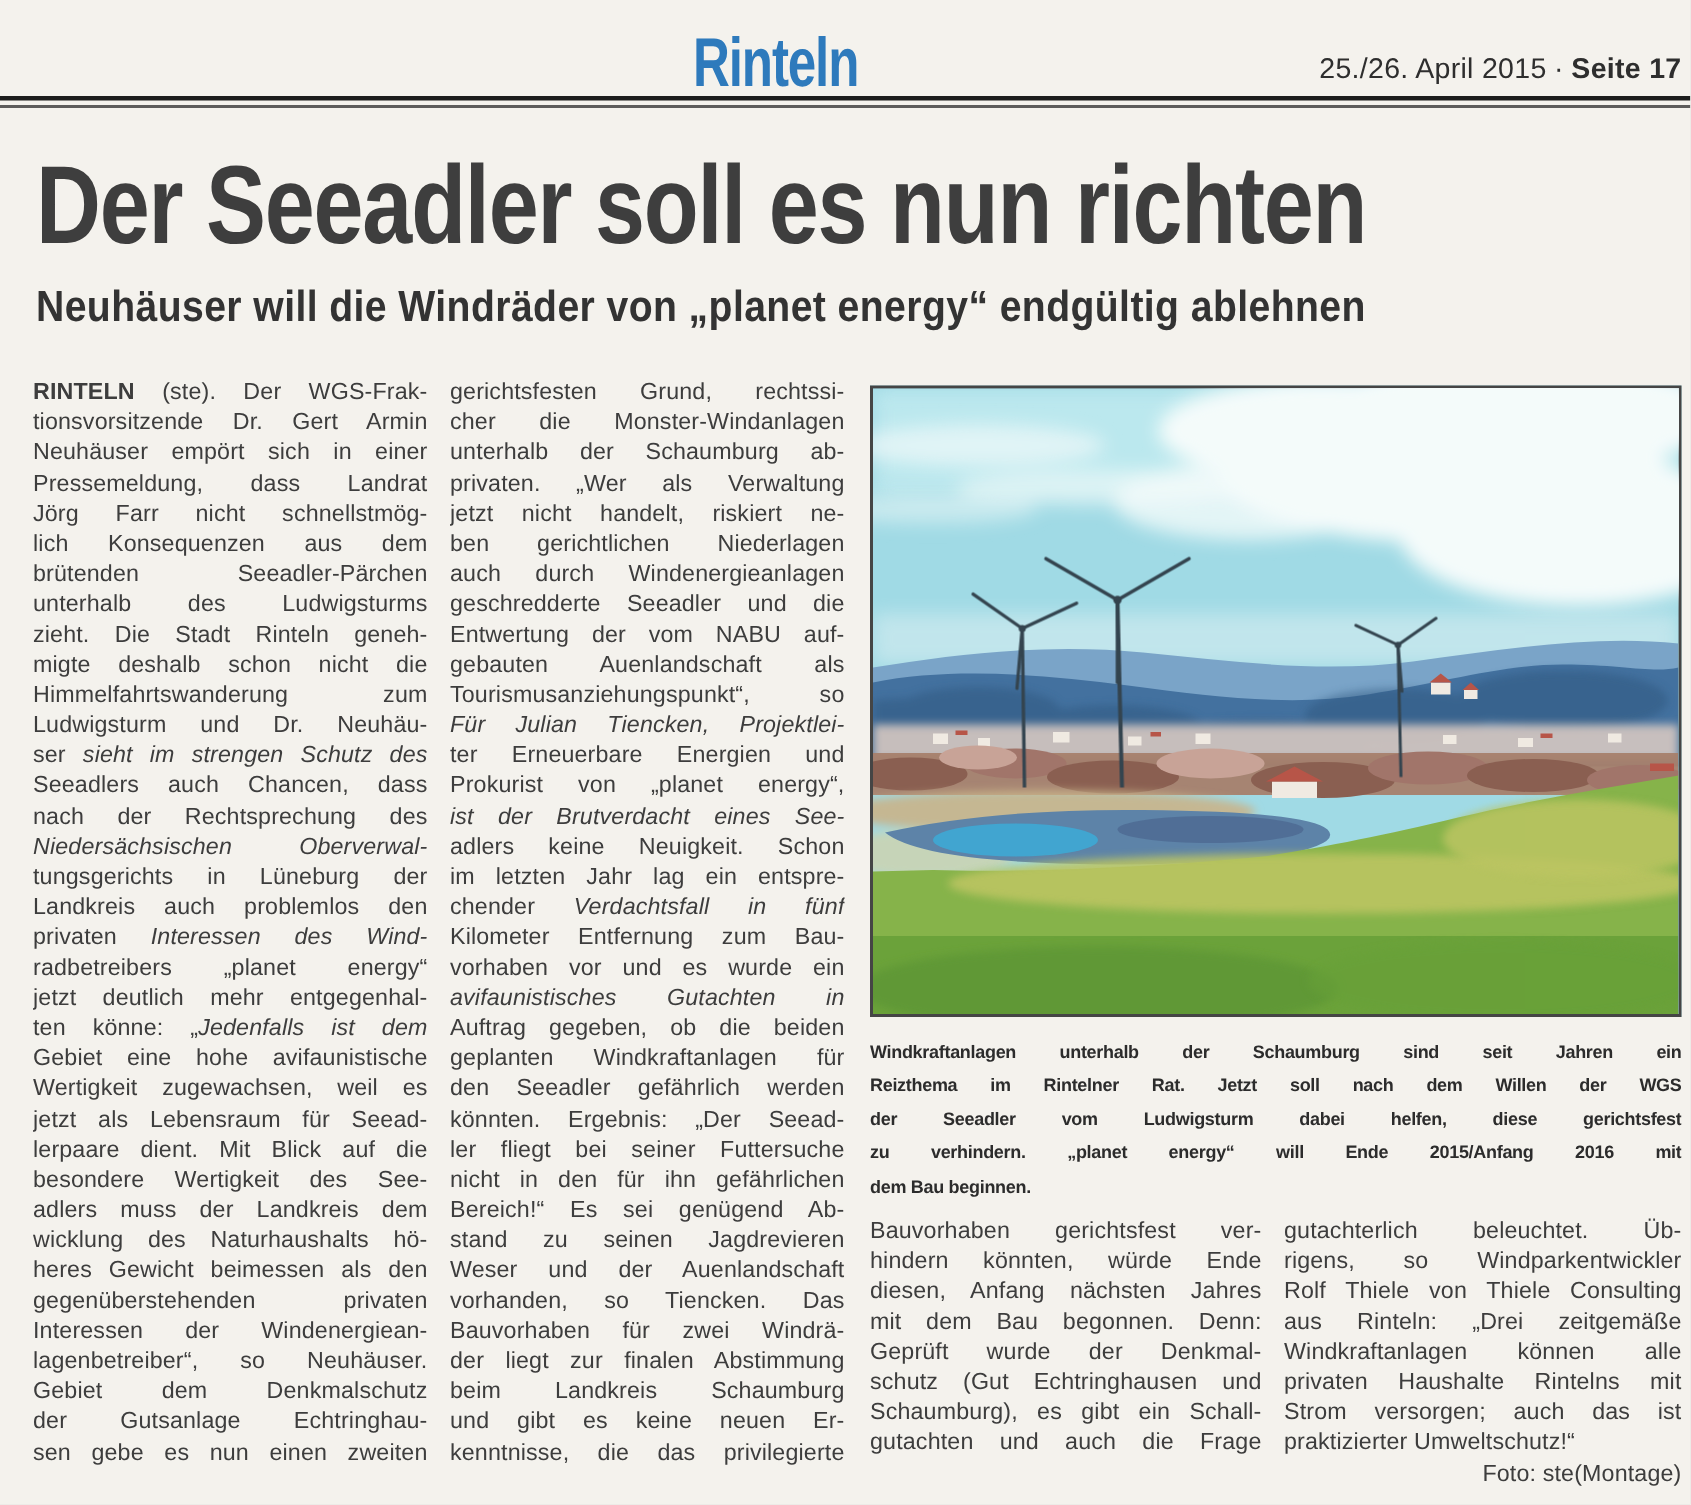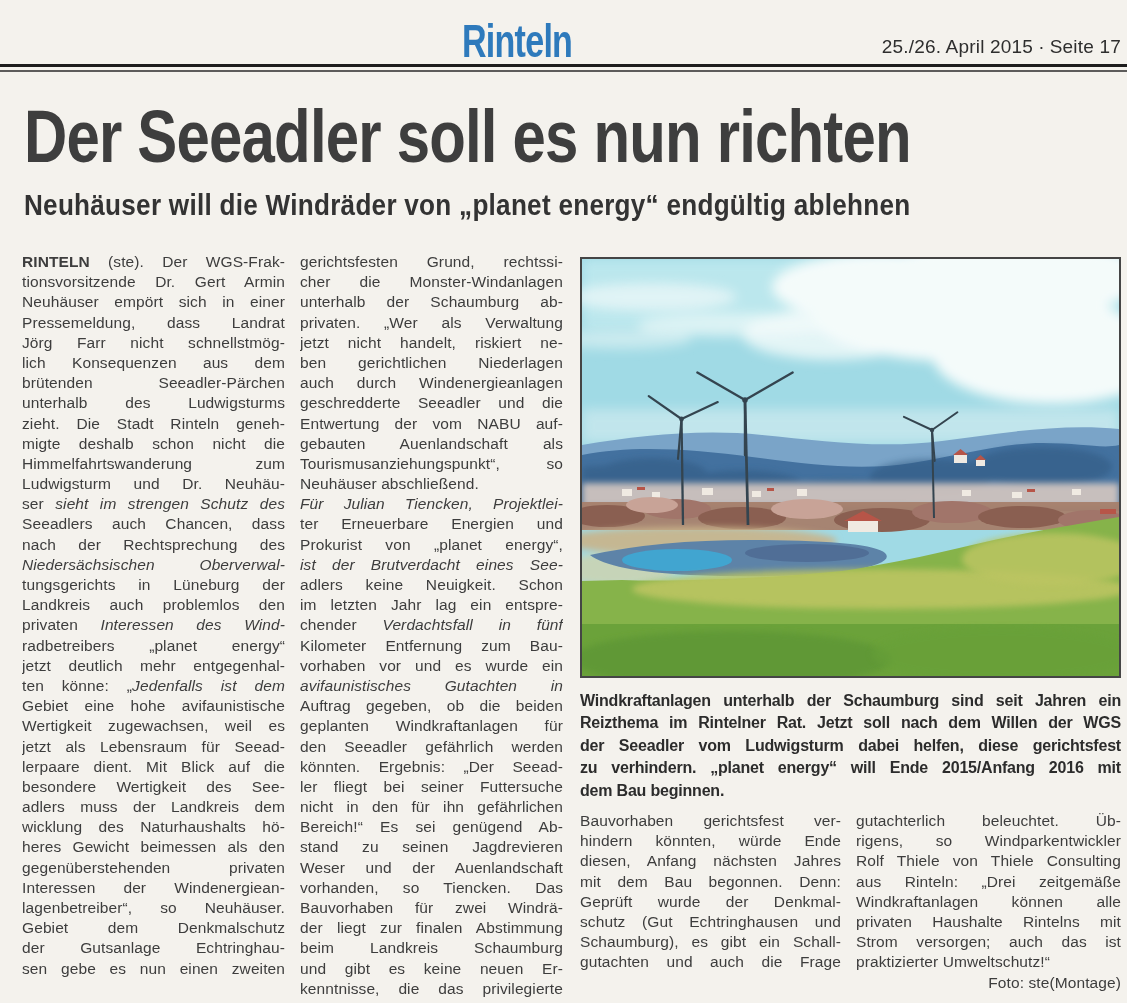--- a/index.html
+++ b/index.html
@@ -15,21 +15,21 @@
   .masthead-brand{
     position:absolute; left:462px; top:14px; font-size:46px; font-weight:700;
     color:var(--accent); transform:scaleX(0.74); transform-origin:left top;
     letter-spacing:-1px; white-space:nowrap;
   }
   .dateline{
     position:absolute; right:6px; top:36px; font-size:19px; color:#2e2e2e;
     letter-spacing:0.2px; white-space:nowrap;
   }
   .dateline .sep{margin:0 5px;}
-  .dateline .pg{font-weight:400;}
+  .dateline .pg{font-weight:700;}
   .rule{position:absolute; left:0; right:0; background:var(--rule);}
   .rule-thick{top:64px; height:3px;}
   .rule-thin{top:70px; height:2px; opacity:.7;}
   
   .headline{
     position:absolute; left:24px; top:98px; margin:0; font-size:74px; line-height:1.05;
     font-weight:700; color:var(--headline-ink); letter-spacing:-1px;
     transform:scaleX(0.81); transform-origin:left top; white-space:nowrap;
   }
   .subheadline{
@@ -53,21 +53,21 @@
   .bd{font-weight:700;}
   
   .photo{
     position:absolute; left:580px; top:257px; width:537px; height:417px; margin:0;
     border:2px solid #454545; background:#a9dee8; overflow:hidden;
   }
   .photo svg{display:block;}
   
   .caption{
     position:absolute; left:580px; top:690px; width:541px;
-    font-size:16px; line-height:22.4px; font-weight:700; color:var(--caption-ink);
+    font-size:12px; line-height:22.4px; font-weight:700; color:var(--caption-ink);
     letter-spacing:-0.2px;
   }
   .caption .line{height:22.4px;}
 </style>
 </head>
 <body>
 
 <div class="page">
 
   <div class="masthead-brand">Rinteln</div>
@@ -125,21 +125,20 @@
       <div class="line"><span>cher die Monster-Windanlagen</span></div>
       <div class="line"><span>unterhalb der Schaumburg ab-</span></div>
       <div class="line"><span>privaten. „Wer als Verwaltung</span></div>
       <div class="line"><span>jetzt nicht handelt, riskiert ne-</span></div>
       <div class="line"><span>ben gerichtlichen Niederlagen</span></div>
       <div class="line"><span>auch durch Windenergieanlagen</span></div>
       <div class="line"><span>geschredderte Seeadler und die</span></div>
       <div class="line"><span>Entwertung der vom NABU auf-</span></div>
       <div class="line"><span>gebauten Auenlandschaft als</span></div>
       <div class="line"><span>Tourismusanziehungspunkt“, so</span></div>
-      <div class="line al-left"><span>Neuhäuser abschließend.</span></div>
       <div class="line"><span class="it">Für Julian Tiencken, Projektlei-</span></div>
       <div class="line"><span>ter Erneuerbare Energien und</span></div>
       <div class="line"><span>Prokurist von „planet energy“,</span></div>
       <div class="line"><span class="it">ist der Brutverdacht eines See-</span></div>
       <div class="line"><span>adlers keine Neuigkeit. Schon</span></div>
       <div class="line"><span>im letzten Jahr lag ein entspre-</span></div>
       <div class="line"><span>chender </span><span class="it">Verdachtsfall in fünf</span></div>
       <div class="line"><span>Kilometer Entfernung zum Bau-</span></div>
       <div class="line"><span>vorhaben vor und es wurde ein</span></div>
       <div class="line"><span class="it">avifaunistisches Gutachten in</span></div>

